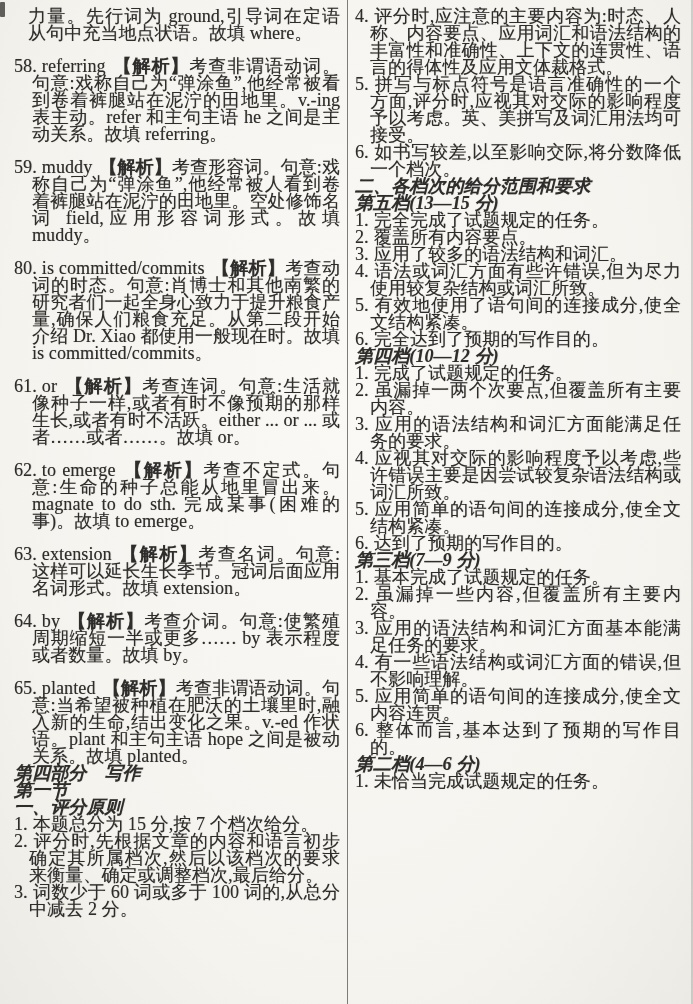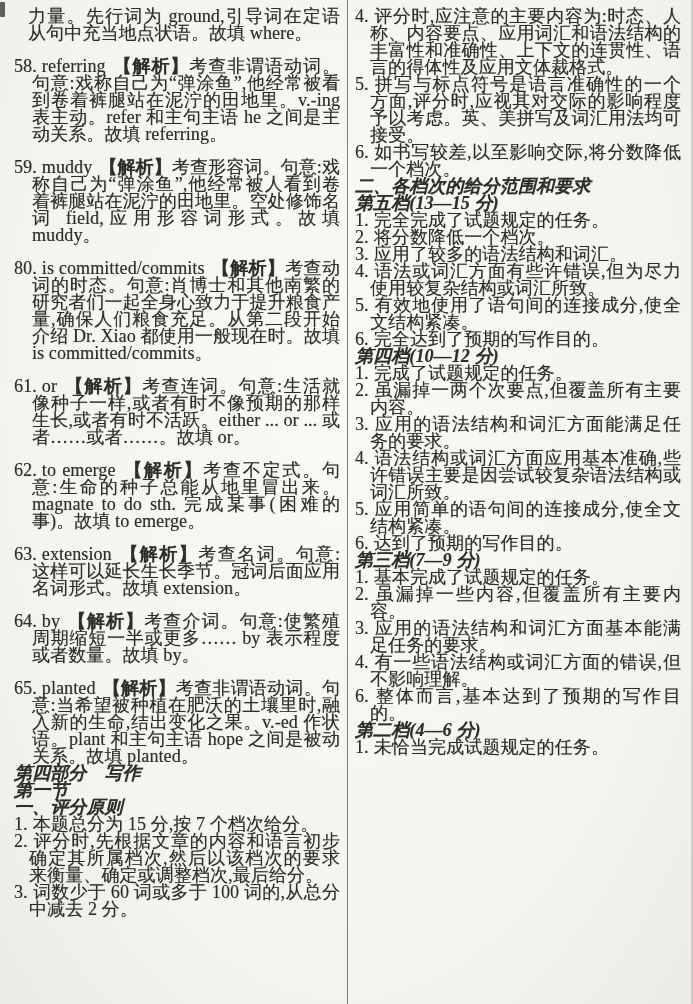--- a/index.html
+++ b/index.html
@@ -79,35 +79,36 @@
         <div class="block n"><span class="num">3.</span><span class="txt">词数少于 60 词或多于 100 词的,从总分中减去 2 分。</span></div>
       </div>
     <div class="divider"></div>
     <div class="col">
         <div class="block n"><span class="num">4.</span><span class="txt">评分时,应注意的主要内容为:时态、人称、内容要点、应用词汇和语法结构的丰富性和准确性、上下文的连贯性、语言的得体性及应用文体裁格式。</span></div>
         <div class="block n"><span class="num">5.</span><span class="txt">拼写与标点符号是语言准确性的一个方面,评分时,应视其对交际的影响程度予以考虑。英、美拼写及词汇用法均可接受。</span></div>
         <div class="block n"><span class="num">6.</span><span class="txt">如书写较差,以至影响交际,将分数降低一个档次。</span></div>
         <div class="block h">二、各档次的给分范围和要求</div>
         <div class="block h">第五档(13—15 分)</div>
         <div class="block n"><span class="num">1.</span><span class="txt">完全完成了试题规定的任务。</span></div>
-        <div class="block n"><span class="num">2.</span><span class="txt">将分数降低一个档次。</span></div>
+        <div class="block n"><span class="num">2.</span><span class="txt">覆盖所有内容要点。</span></div>
         <div class="block n"><span class="num">3.</span><span class="txt">应用了较多的语法结构和词汇。</span></div>
         <div class="block n"><span class="num">4.</span><span class="txt">语法或词汇方面有些许错误,但为尽力使用较复杂结构或词汇所致。</span></div>
         <div class="block n"><span class="num">5.</span><span class="txt">有效地使用了语句间的连接成分,使全文结构紧凑。</span></div>
         <div class="block n"><span class="num">6.</span><span class="txt">完全达到了预期的写作目的。</span></div>
         <div class="block h">第四档(10—12 分)</div>
         <div class="block n"><span class="num">1.</span><span class="txt">完成了试题规定的任务。</span></div>
         <div class="block n"><span class="num">2.</span><span class="txt">虽漏掉一两个次要点,但覆盖所有主要内容。</span></div>
         <div class="block n"><span class="num">3.</span><span class="txt">应用的语法结构和词汇方面能满足任务的要求。</span></div>
-        <div class="block n"><span class="num">4.</span><span class="txt">语法结构或词汇方面应用基本准确,些许错误主要是因尝试较复杂语法结构或词汇所致。</span></div>
+        <div class="block n"><span class="num">4.</span><span class="txt">应视其对交际的影响程度予以考虑,些许错误主要是因尝试较复杂语法结构或词汇所致。</span></div>
         <div class="block n"><span class="num">5.</span><span class="txt">应用简单的语句间的连接成分,使全文结构紧凑。</span></div>
         <div class="block n"><span class="num">6.</span><span class="txt">达到了预期的写作目的。</span></div>
         <div class="block h">第三档(7—9 分)</div>
         <div class="block n"><span class="num">1.</span><span class="txt">基本完成了试题规定的任务。</span></div>
         <div class="block n"><span class="num">2.</span><span class="txt">虽漏掉一些内容,但覆盖所有主要内容。</span></div>
         <div class="block n"><span class="num">3.</span><span class="txt">应用的语法结构和词汇方面基本能满足任务的要求。</span></div>
         <div class="block n"><span class="num">4.</span><span class="txt">有一些语法结构或词汇方面的错误,但不影响理解。</span></div>
+        <div class="block n"><span class="num">5.</span><span class="txt">应用简单的语句间的连接成分,使全文内容连贯。</span></div>
         <div class="block n"><span class="num">6.</span><span class="txt">整体而言,基本达到了预期的写作目的。</span></div>
         <div class="block h">第二档(4—6 分)</div>
         <div class="block n"><span class="num">1.</span><span class="txt">未恰当完成试题规定的任务。</span></div>
       </div>
   </div>
 </div>
 
 </body></html>

